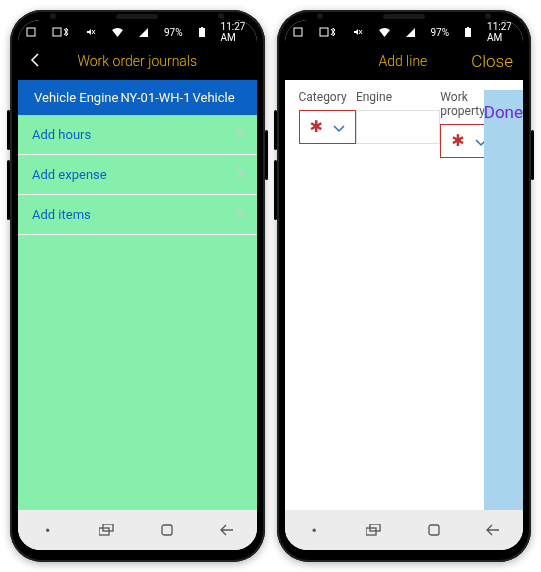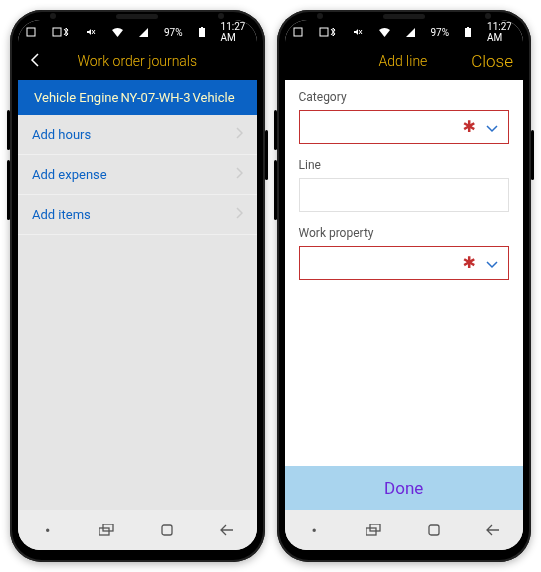--- a/index.html
+++ b/index.html
@@ -63,21 +63,21 @@
   .context-bar {
     background: #0b62c4;
     color: #fef9c3;
     display: flex;
     gap: 2px;
     padding: 10px 16px;
     font-size: 13px;
     white-space: nowrap;
     overflow: hidden;
   }
-  .list { flex: 1; background: #e5e5e5; }
+  .list { flex: 1; background: #86efac; }
   .list-item {
     display: flex;
     align-items: center;
     justify-content: space-between;
     padding: 12px 14px;
     border-bottom: 1px solid #f0f0f0;
     color: #0b62c4;
     font-size: 13px;
     cursor: pointer;
   }
@@ -86,21 +86,21 @@
     background: #ececec;
     height: 40px;
     display: flex;
     align-items: center;
     justify-content: space-around;
     color: #555;
   }
   .nav-bar .nav-btn { width: 36px; display: flex; justify-content: center; align-items: center; cursor: pointer; }
 
   
-  .form { flex: 1; padding: 10px 14px 0 14px; display: flex; flex-direction: column; }
+  .form { flex: 1; padding: 10px 14px 0 14px; display: flex; flex-direction: row; }
   .field-group { margin-bottom: 14px; }
   .field-label { font-size: 12px; color: #555; margin-bottom: 6px; }
   .dropdown {
     border: 1px solid #c23030;
     height: 34px;
     display: flex;
     align-items: center;
     justify-content: flex-end;
     padding: 0 10px;
     gap: 10px;
@@ -192,21 +192,21 @@
         <svg width="14" height="14" viewBox="0 0 14 14">
             <path d="M10 1 L4 7 L10 13" fill="none" stroke="#fff" stroke-width="1.5"></path>
           </svg>
       </div>
       <div class="title">Work order journals</div>
       <div style="width:24px"></div>
     </div>
 
     <div class="context-bar">
       <span>Vehicle Engine</span>
-      <span>NY-07-WH-3</span>
+      <span>NY-01-WH-1</span>
       <span>Vehicle</span>
     </div>
 
     <div class="list">
       <div class="list-item">
         <span>Add hours</span>
         <span class="chev">
           <svg width="8" height="12" viewBox="0 0 8 12">
               <path d="M2 1 L7 6 L2 11" fill="none" stroke="#ccc" stroke-width="1.5"></path>
             </svg>
@@ -318,21 +318,21 @@
           <span class="req">✱</span>
           <span class="dd-chev">
             <svg width="12" height="8" viewBox="0 0 12 8">
                 <path d="M1 1 L6 6 L11 1" fill="none" stroke="#2a6fc9" stroke-width="1.5"></path>
               </svg>
           </span>
         </div>
       </div>
 
       <div class="field-group">
-        <div class="field-label">Line</div>
+        <div class="field-label">Engine</div>
         <input class="text-input" type="text" style="">
       </div>
 
       <div class="field-group">
         <div class="field-label">Work property</div>
         <div class="dropdown">
           <span class="req">✱</span>
           <span class="dd-chev">
             <svg width="12" height="8" viewBox="0 0 12 8">
                 <path d="M1 1 L6 6 L11 1" fill="none" stroke="#2a6fc9" stroke-width="1.5"></path>

